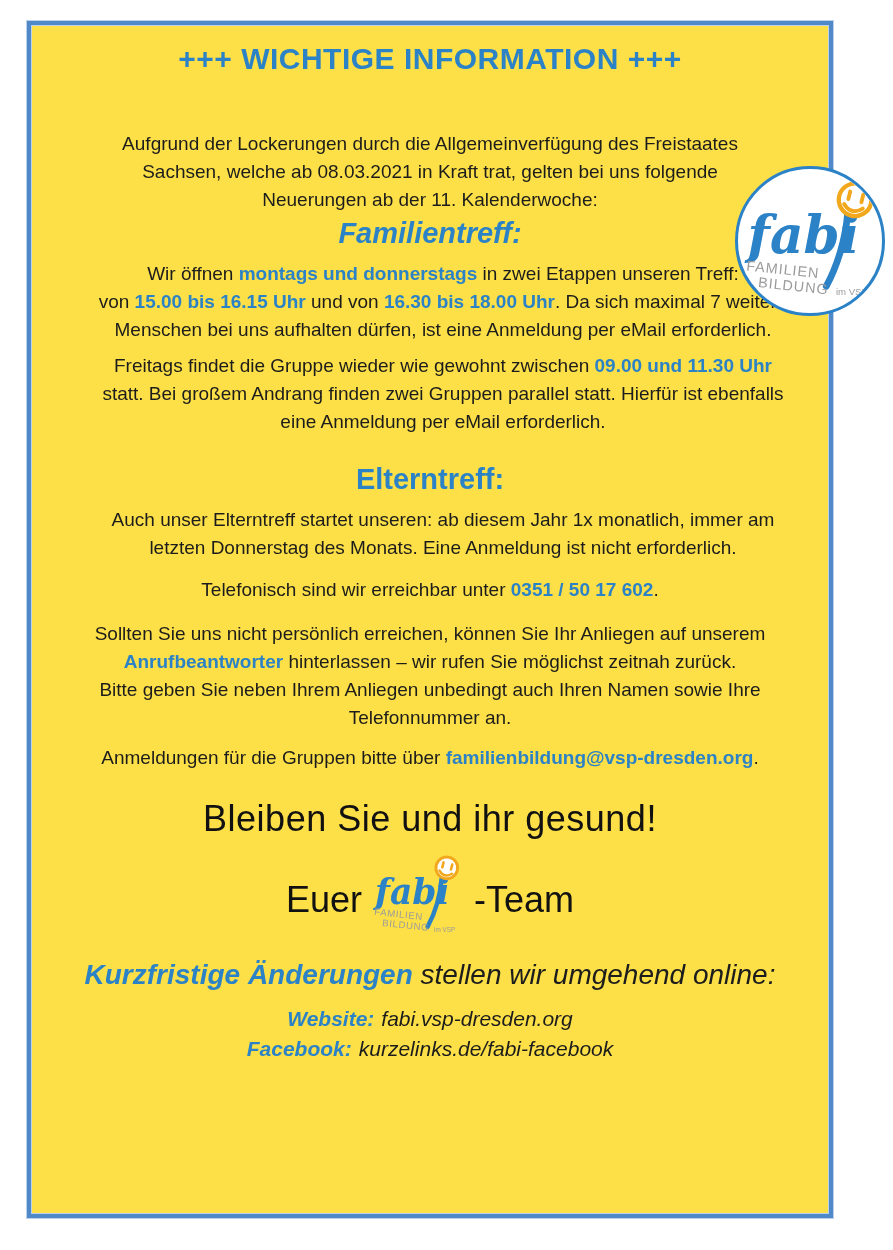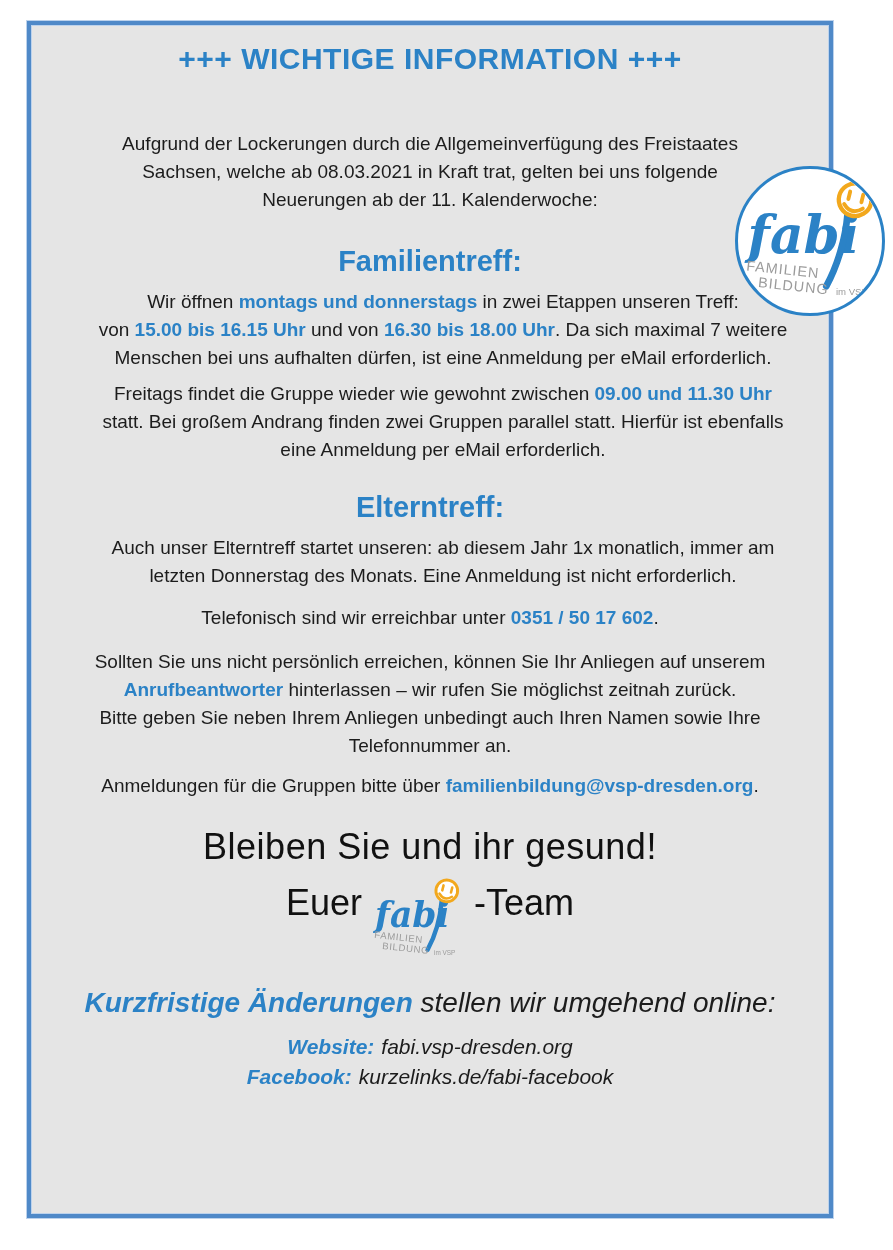--- a/index.html
+++ b/index.html
@@ -13,48 +13,48 @@
   *{margin:0;padding:0;box-sizing:border-box;}
   html,body{background:#ffffff;}
   body{
     width:893px;height:1250px;position:relative;overflow:hidden;
     font-family:"Liberation Sans",sans-serif;color:var(--text);
   }
   .frame{
     position:absolute;left:27px;top:21px;width:806px;height:1197px;
     border:4px solid var(--border);
     box-shadow:0 0 0 1px var(--border-halo), inset 0 0 0 1px var(--border-halo);
-    background:#e5e5e5;text-align:center;
+    background:#fde047;text-align:center;
   }
   .doc-title{
     margin-top:12px;font-size:30px;line-height:44px;font-weight:bold;
     color:var(--accent);letter-spacing:.5px;
   }
   .intro{margin-top:49px;}
   .para{
     font-size:19px;line-height:28px;white-space:pre-line;padding:0 10px;
   }
   .sec-heading{
     font-size:29px;line-height:38px;font-weight:bold;color:var(--accent);
   }
-  .h-familientreff{margin-top:28px;}
+  .h-familientreff{font-style:italic;}
   .h-ekg{margin-top:24px;}
   .h-elterntreff{margin-top:24px;}
   .h-kontakt{margin-top:16px;}
   .p-body{margin-top:8px;padding-left:36px;}
   .p-phone{margin-top:14px;}
   .p-anruf{margin-top:16px;}
   .p-anmeld{margin-top:12px;}
   .accent{color:var(--accent);font-weight:bold;}
   .closing{
     margin-top:24px;font-size:36px;line-height:46px;color:#111;
     letter-spacing:.5px;
   }
   .team-row{
-    margin-top:12px;height:92px;display:flex;align-items:flex-start;
+    margin-top:12px;height:92px;display:flex;align-items:center;
     justify-content:center;gap:8px;font-size:36px;color:#111;
   }
   .team-logo{width:96px;height:90px;flex:0 0 auto;margin-top:-8px;}
   .footer-notice{margin-top:16px;font-size:28px;line-height:26px;font-style:italic;}
   .link-row{font-size:21px;line-height:26px;font-style:italic;}
   .row-website{margin-top:18px;}
   .row-facebook{margin-top:4px;}
   .link-label{color:var(--accent);font-weight:bold;margin-right:7px;}
   .circle-logo{
     position:absolute;left:735px;top:166px;width:150px;height:150px;

